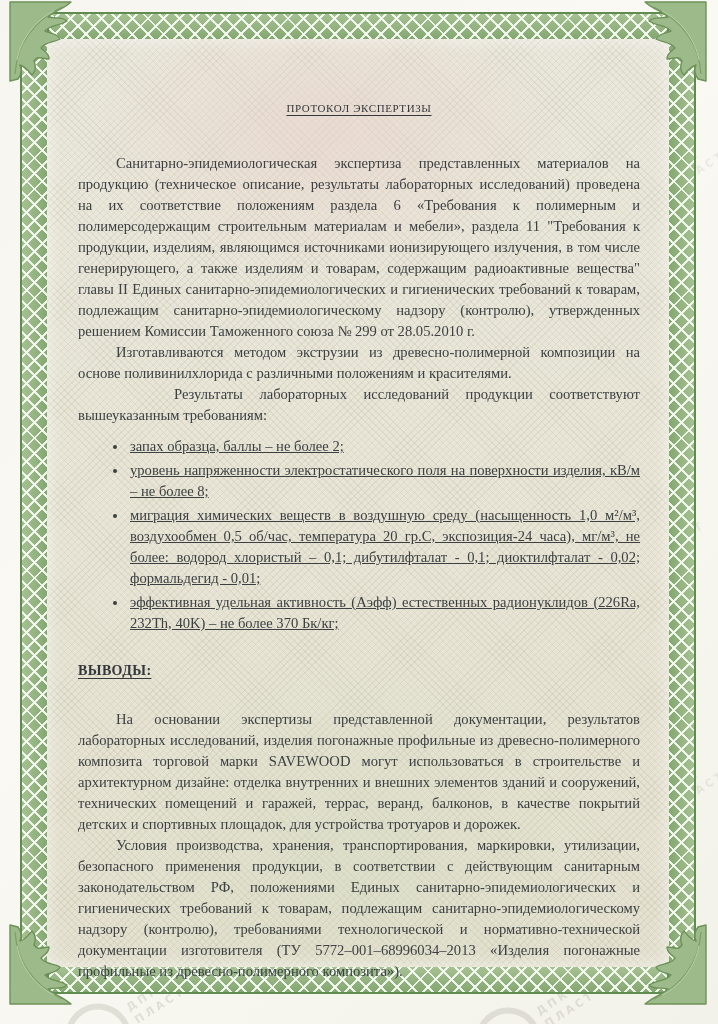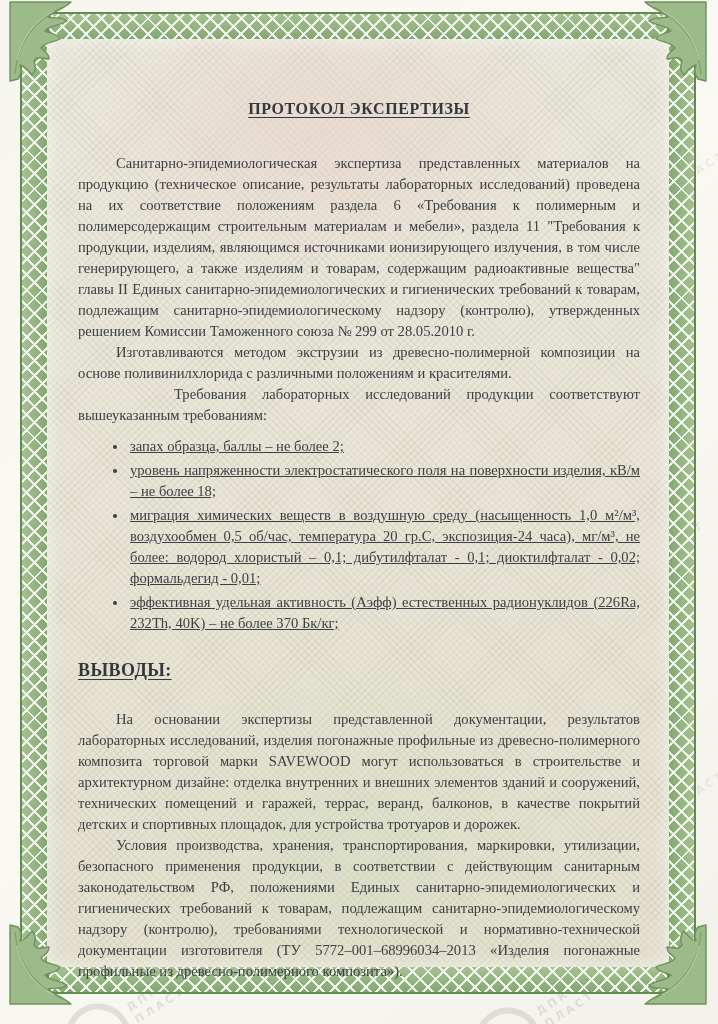--- a/index.html
+++ b/index.html
@@ -65,30 +65,30 @@
   }
   .wm-words{display:flex;flex-direction:column;gap:2px;
     font:bold 11px "DejaVu Sans", sans-serif;letter-spacing:3px;}
   .wm-outer{opacity:.14;}
   
   .content{
     position:absolute;left:78px;top:98px;width:562px;
     color:#3c4043;font-size:14.6px;line-height:21px;
   }
   .doc-title{
-    text-align:center;font-weight:bold;font-size:16px;letter-spacing:.6px;
+    text-align:center;font-weight:normal;font-size:11px;letter-spacing:.6px;
     text-decoration:underline;text-underline-offset:3px;
     margin:0 0 34px 0;color:#34383c;
   }
   .para{margin:0;text-align:justify;text-indent:38px;}
   .para.indent-big{text-indent:96px;}
   ul.req-list{margin:10px 0 0 0;padding-left:50px;text-align:justify;text-decoration:underline;}
   ul.req-list li{margin-bottom:3px;padding-left:2px;}
   .section-heading{
-    font-weight:bold;font-size:18px;letter-spacing:.4px;
+    font-weight:bold;font-size:14px;letter-spacing:.4px;
     text-decoration:underline;text-underline-offset:3px;
     margin:26px 0 28px 0;color:#34383c;
   }
 </style>
 </head>
 <body>
 
 <div class="sheet">
 
   <div class="wm" style="left:150px;top:58px">
@@ -232,25 +232,25 @@
         <path d="M8 59 C12 39 25 20 45 10" fill="none" stroke="#bcd1ac" stroke-width="1"></path>
       </svg>
     </div>
   </div>
 
   <div class="content">
     <h1 class="doc-title">ПРОТОКОЛ ЭКСПЕРТИЗЫ</h1>
 
     <p class="para">Санитарно-эпидемиологическая экспертиза представленных материалов на продукцию (техническое описание, результаты лабораторных исследований) проведена на их соответствие положениям раздела 6 «Требования к полимерным и полимерсодержащим строительным материалам и мебели», раздела 11 "Требования к продукции, изделиям, являющимся источниками ионизирующего излучения, в том числе генерирующего, а также изделиям и товарам, содержащим радиоактивные вещества" главы II Единых санитарно-эпидемиологических и гигиенических требований к товарам, подлежащим санитарно-эпидемиологическому надзору (контролю), утвержденных решением Комиссии Таможенного союза № 299 от 28.05.2010 г.</p>
     <p class="para">Изготавливаются методом экструзии из древесно-полимерной композиции на основе поливинилхлорида с различными положениям и красителями.</p>
-    <p class="para indent-big">Требования лабораторных исследований продукции соответствуют вышеуказанным требованиям:</p>
+    <p class="para indent-big">Результаты лабораторных исследований продукции соответствуют вышеуказанным требованиям:</p>
 
     <ul class="req-list">
       <li>запах образца, баллы – не более 2;</li>
-      <li>уровень напряженности электростатического поля на поверхности изделия, кВ/м – не более 18;</li>
+      <li>уровень напряженности электростатического поля на поверхности изделия, кВ/м – не более 8;</li>
       <li>миграция химических веществ в воздушную среду (насыщенность 1,0 м²/м³, воздухообмен 0,5 об/час, температура 20 гр.С, экспозиция-24 часа), мг/м³, не более: водород хлористый – 0,1; дибутилфталат - 0,1; диоктилфталат - 0,02; формальдегид - 0,01;</li>
       <li>эффективная удельная активность (Аэфф) естественных радионуклидов (226Ra, 232Th, 40K) – не более 370 Бк/кг;</li>
     </ul>
 
     <h2 class="section-heading">ВЫВОДЫ:</h2>
 
     <p class="para">На основании экспертизы представленной документации, результатов лабораторных исследований, изделия погонажные профильные из древесно-полимерного композита торговой марки SAVEWOOD могут использоваться в строительстве и архитектурном дизайне: отделка внутренних и внешних элементов зданий и сооружений, технических помещений и гаражей, террас, веранд, балконов, в качестве покрытий детских и спортивных площадок, для устройства тротуаров и дорожек.</p>
     <p class="para">Условия производства, хранения, транспортирования, маркировки, утилизации, безопасного применения продукции, в соответствии с действующим санитарным законодательством РФ, положениями Единых санитарно-эпидемиологических и гигиенических требований к товарам, подлежащим санитарно-эпидемиологическому надзору (контролю), требованиями технологической и нормативно-технической документации изготовителя (ТУ 5772–001–68996034–2013 «Изделия погонажные профильные из древесно-полимерного композита»).</p>
 
   </div>

